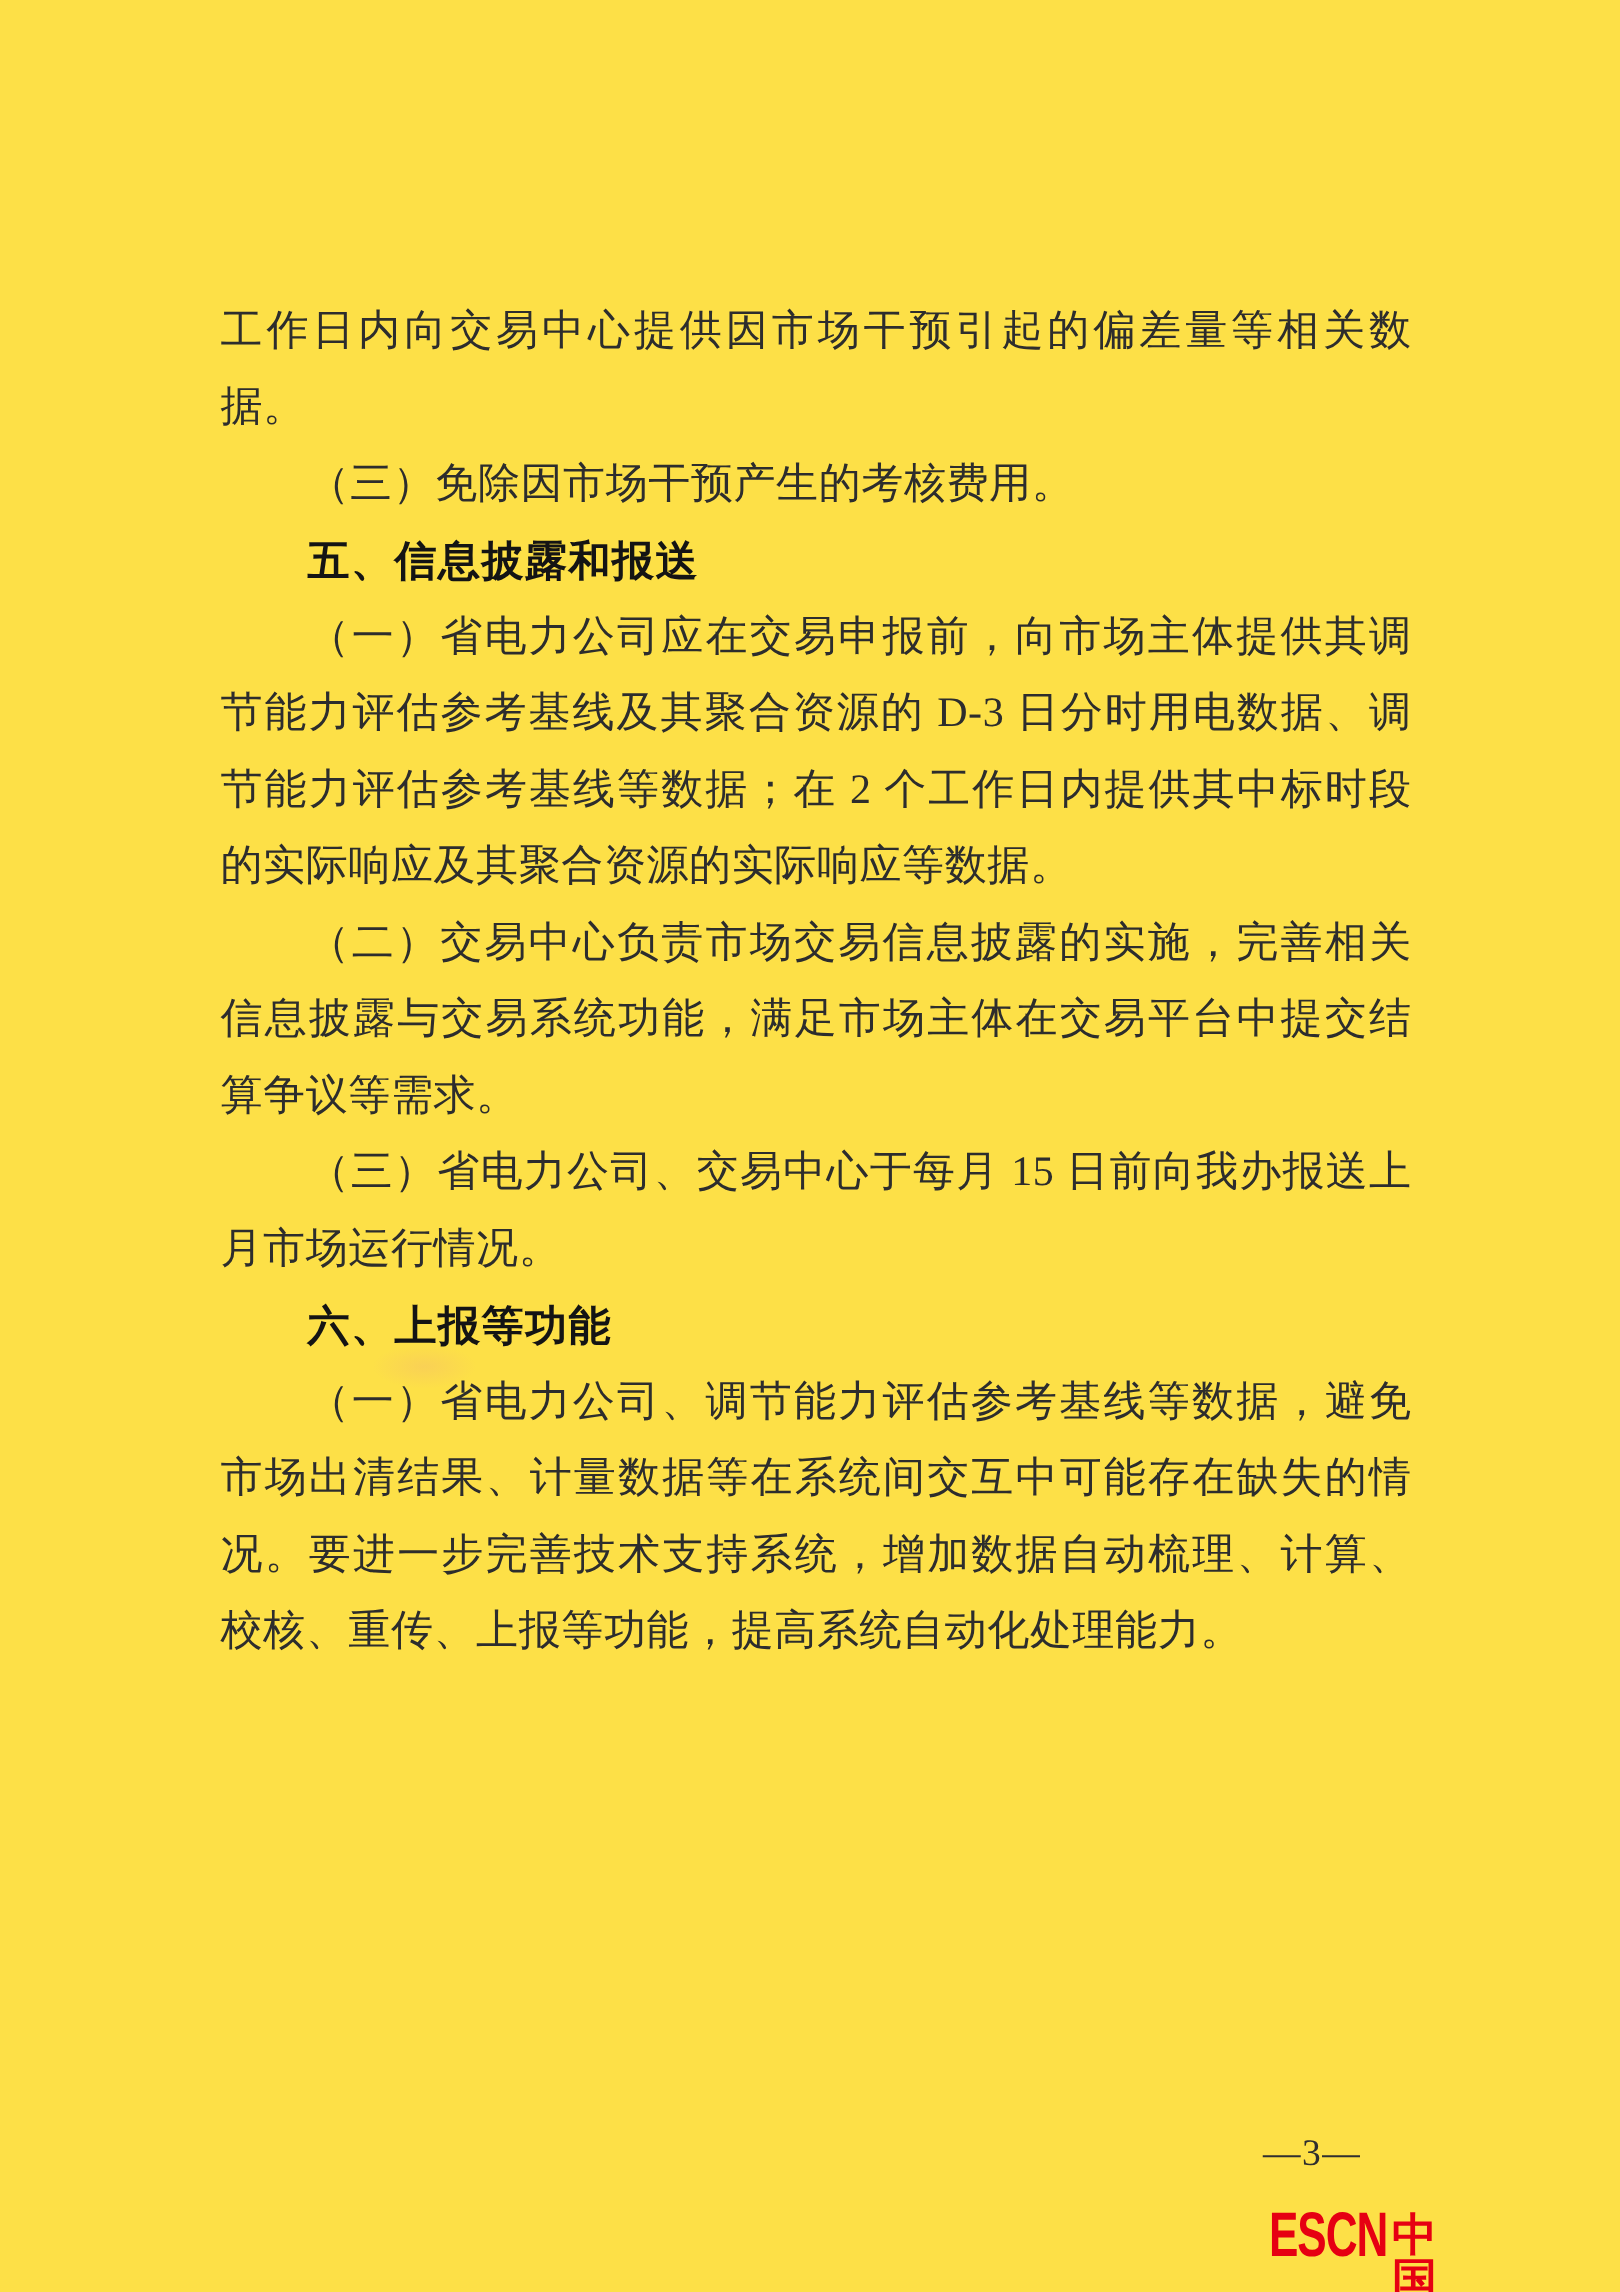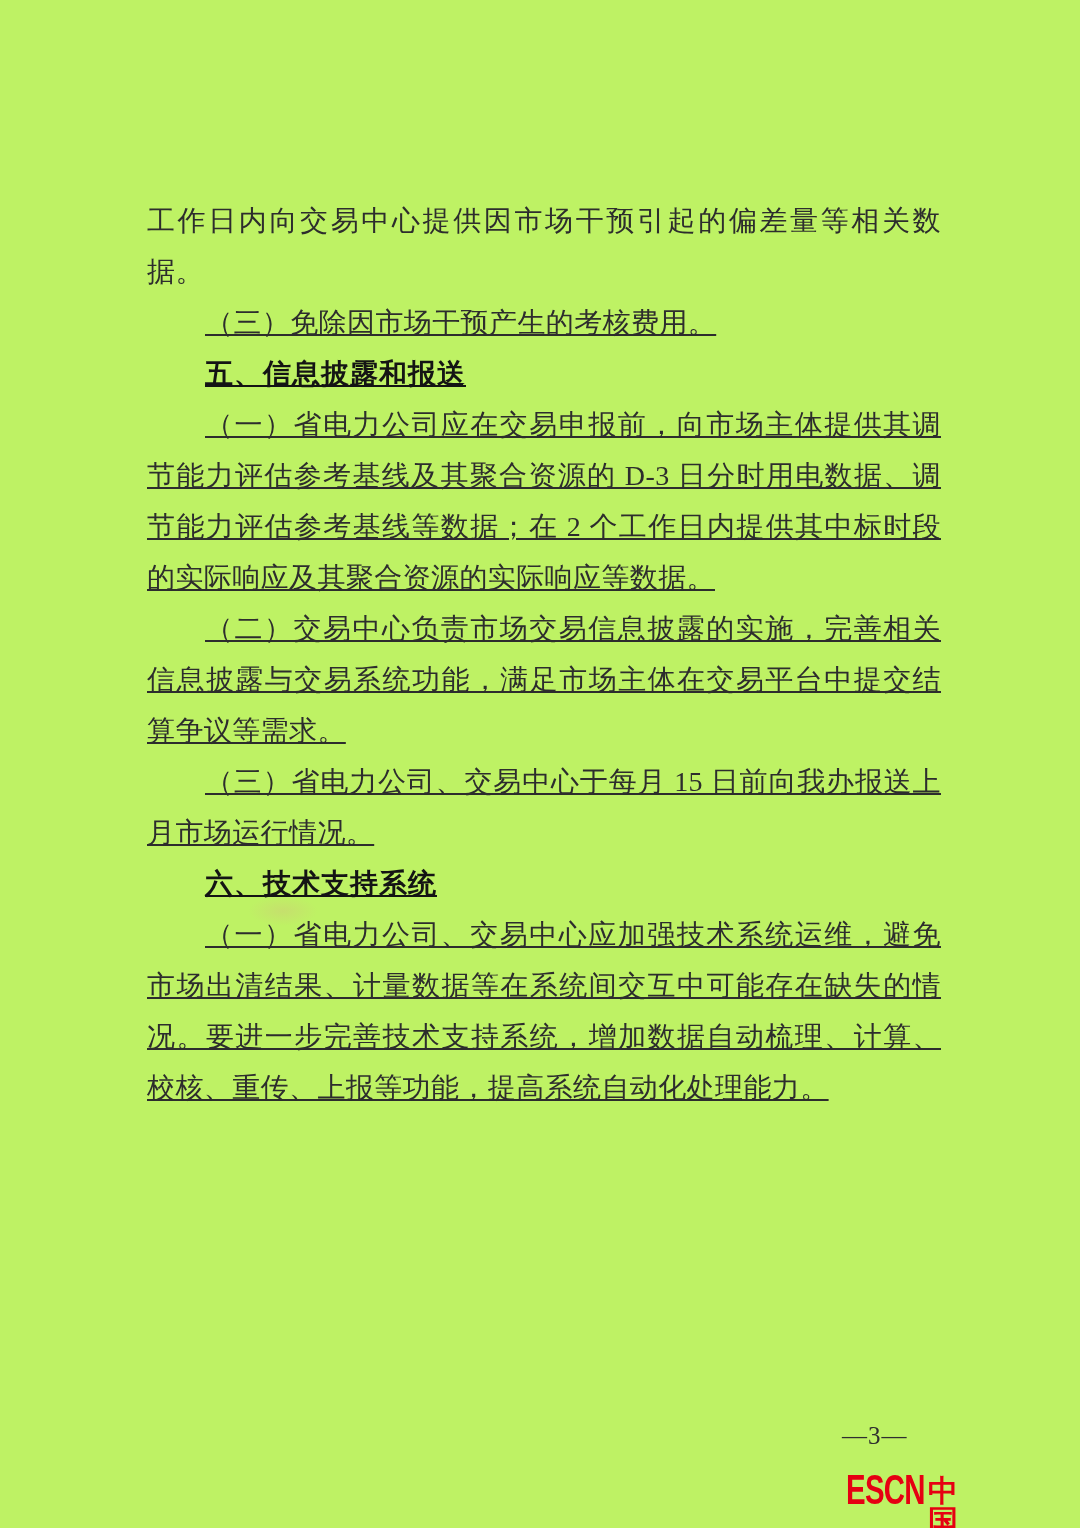--- a/index.html
+++ b/index.html
@@ -4,21 +4,21 @@
 <style>
   html, body {
     margin: 0;
     padding: 0;
     background: #ffffff;
   }
   .page {
     position: relative;
     width: 1080px;
     height: 1528px;
-    background: #bef264;
+    background: #fde047;
     overflow: hidden;
     font-family: "Liberation Serif", "DejaVu Serif", serif;
   }
   .content {
     position: absolute;
     left: 147px;
     top: 195px;
     width: 794px;
   }
   .content p {
@@ -26,21 +26,20 @@
     font-size: 28px;
     line-height: 51px;
     letter-spacing: 0.4px;
     color: #2d2d2d;
     text-align: justify;
     text-justify: inter-ideograph;
     font-family: "Liberation Serif", "DejaVu Serif", serif;
   }
   .content p.indent {
     text-indent: 58px;
-    text-decoration: underline;
   }
   .content p.heading {
     font-family: "Liberation Sans", "DejaVu Sans", sans-serif;
     font-weight: 700;
     color: #141414;
     letter-spacing: 1px;
     text-indent: 58px;
     font-size: 28px;
   }
   .scan-smudge {
@@ -97,22 +96,22 @@
 
 <div class="page">
 
   <main class="content">
       <p class="body">工作日内向交易中心提供因市场干预引起的偏差量等相关数据。</p>
       <p class="body indent">（三）免除因市场干预产生的考核费用。</p>
       <p class="heading indent">五、信息披露和报送</p>
       <p class="body indent">（一）省电力公司应在交易申报前，向市场主体提供其调节能力评估参考基线及其聚合资源的 D-3 日分时用电数据、调节能力评估参考基线等数据；在 2 个工作日内提供其中标时段的实际响应及其聚合资源的实际响应等数据。</p>
       <p class="body indent">（二）交易中心负责市场交易信息披露的实施，完善相关信息披露与交易系统功能，满足市场主体在交易平台中提交结算争议等需求。</p>
       <p class="body indent">（三）省电力公司、交易中心于每月 15 日前向我办报送上月市场运行情况。</p>
-      <p class="heading indent">六、技术支持系统</p>
-      <p class="body indent">（一）省电力公司、交易中心应加强技术系统运维，避免市场出清结果、计量数据等在系统间交互中可能存在缺失的情况。要进一步完善技术支持系统，增加数据自动梳理、计算、校核、重传、上报等功能，提高系统自动化处理能力。</p>
+      <p class="heading indent">六、上报等功能</p>
+      <p class="body indent">（一）省电力公司、调节能力评估参考基线等数据，避免市场出清结果、计量数据等在系统间交互中可能存在缺失的情况。要进一步完善技术支持系统，增加数据自动梳理、计算、校核、重传、上报等功能，提高系统自动化处理能力。</p>
     </main>
 
   <div class="scan-smudge"></div>
 
   <div class="page-number">—3—</div>
 
   <div class="logo">
     <span class="logo-latin" style="color: rgb(230, 0, 18);">ESCN</span>
     <span class="logo-cn" style="color: rgb(230, 0, 18);">中国储能网</span>
   </div>

